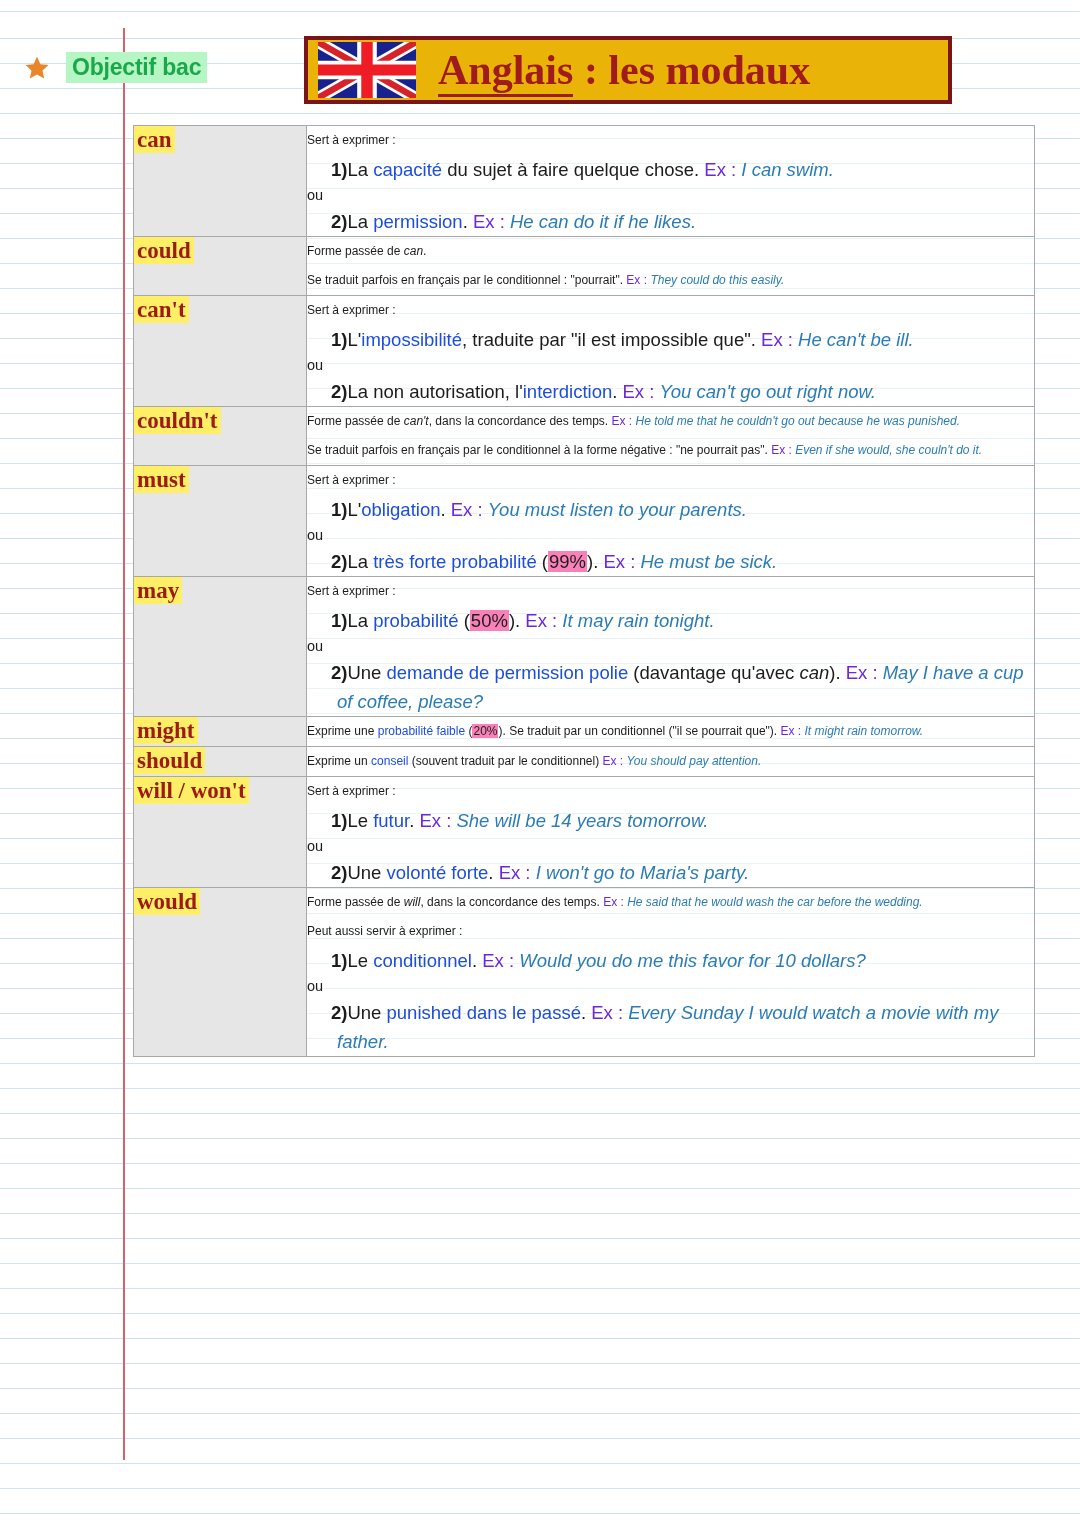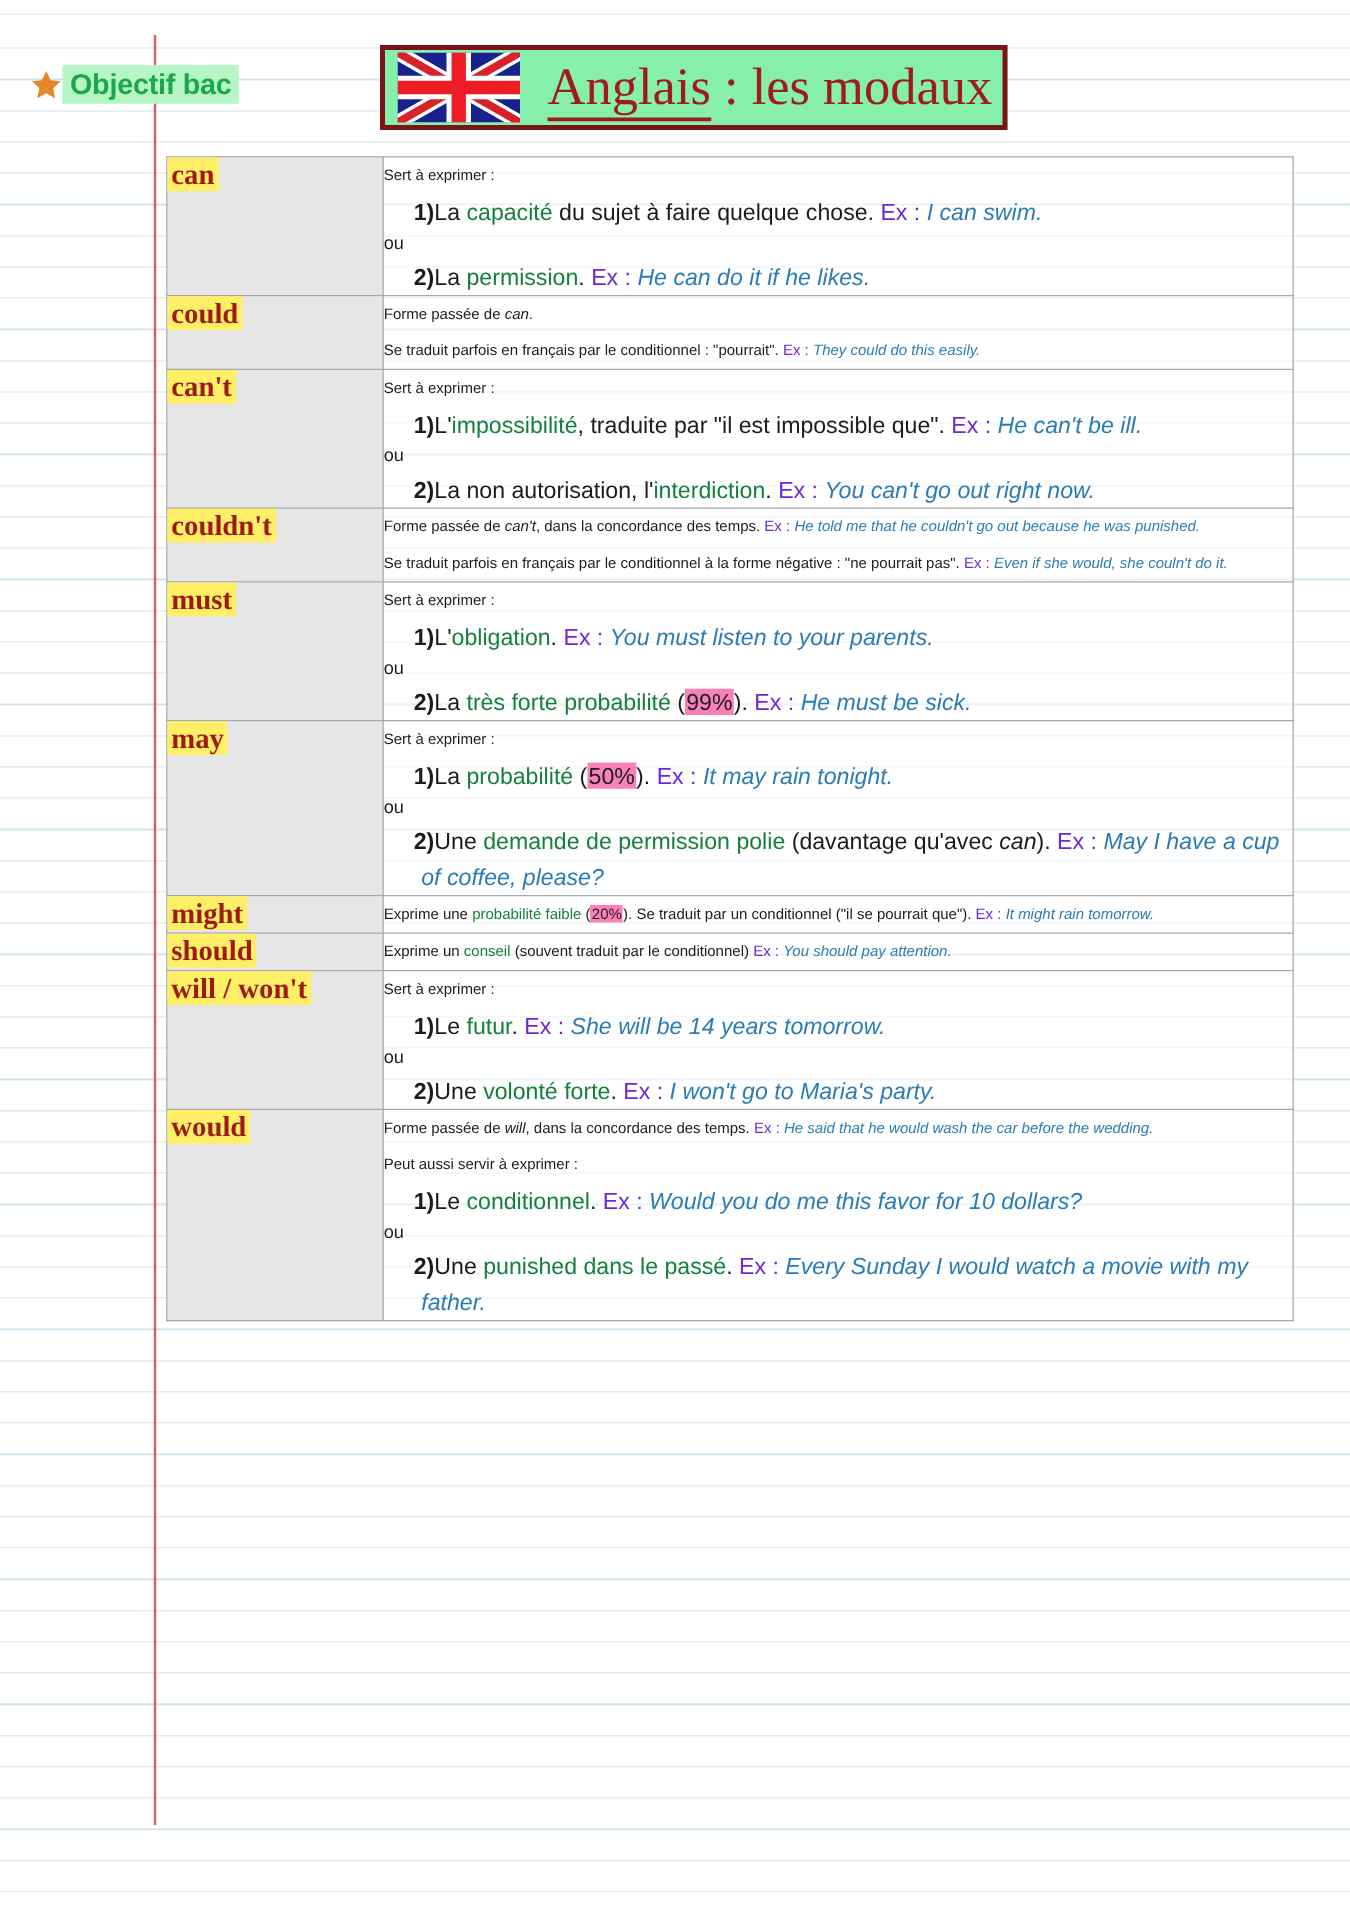--- a/index.html
+++ b/index.html
@@ -45,21 +45,21 @@
     width: 1080px;
     height: 122px;
     z-index: 3;
   }
   #objectif-wrap {
     position: absolute;
     left: 24px;
     top: 52px;
     display: flex;
     align-items: center;
-    gap: 0;
+    gap: 16px;
   }
   #star-icon {
     width: 26px; height: 26px;
     display: block;
     flex: 0 0 auto;
   }
   #objectif-label {
     background: #b6f5c4;
     color: #1aa84a;
     font-weight: bold;
@@ -67,28 +67,29 @@
     letter-spacing: -0.2px;
     padding: 2px 6px 3px 6px;
     line-height: 1.15;
     white-space: nowrap;
   }
 
   #title-box {
     position: absolute;
     left: 304px;
     top: 36px;
-    width: 502px;
+    width: 648px;
     height: 68px;
     border: 4px solid #7a1517;
-    background: #86efac;
+    background: #eab308;
     box-sizing: border-box;
     display: flex;
     align-items: center;
     padding-left: 10px;
+    font-weight: bold;
   }
   #uk-flag {
     width: 98px;
     height: 56px;
     flex: 0 0 auto;
     display: block;
   }
   #title-text {
     font-family: "Liberation Serif", serif;
     font-size: 42px;
@@ -164,21 +165,21 @@
   .num-line .num {
     font-weight: bold;
   }
   .ou {
     font-size: 14.5px;
     color: #1c1c1c;
     line-height: 23px;
     margin: 0;
   }
 
-  .kw   { color: #15803d; }
+  .kw   { color: #1d4ed8; }
   .ex   { color: #6d28d9; }
   .exi  { color: #2b7cb5; font-style: italic; }
   .it   { font-style: italic; }
   .pct  { background: #fa81b8; color: #1c1c1c; padding: 0 1px; }
 </style>
 </head>
 <body>
 
 <div id="paper-bg"></div>
 <div id="margin-line"></div>

